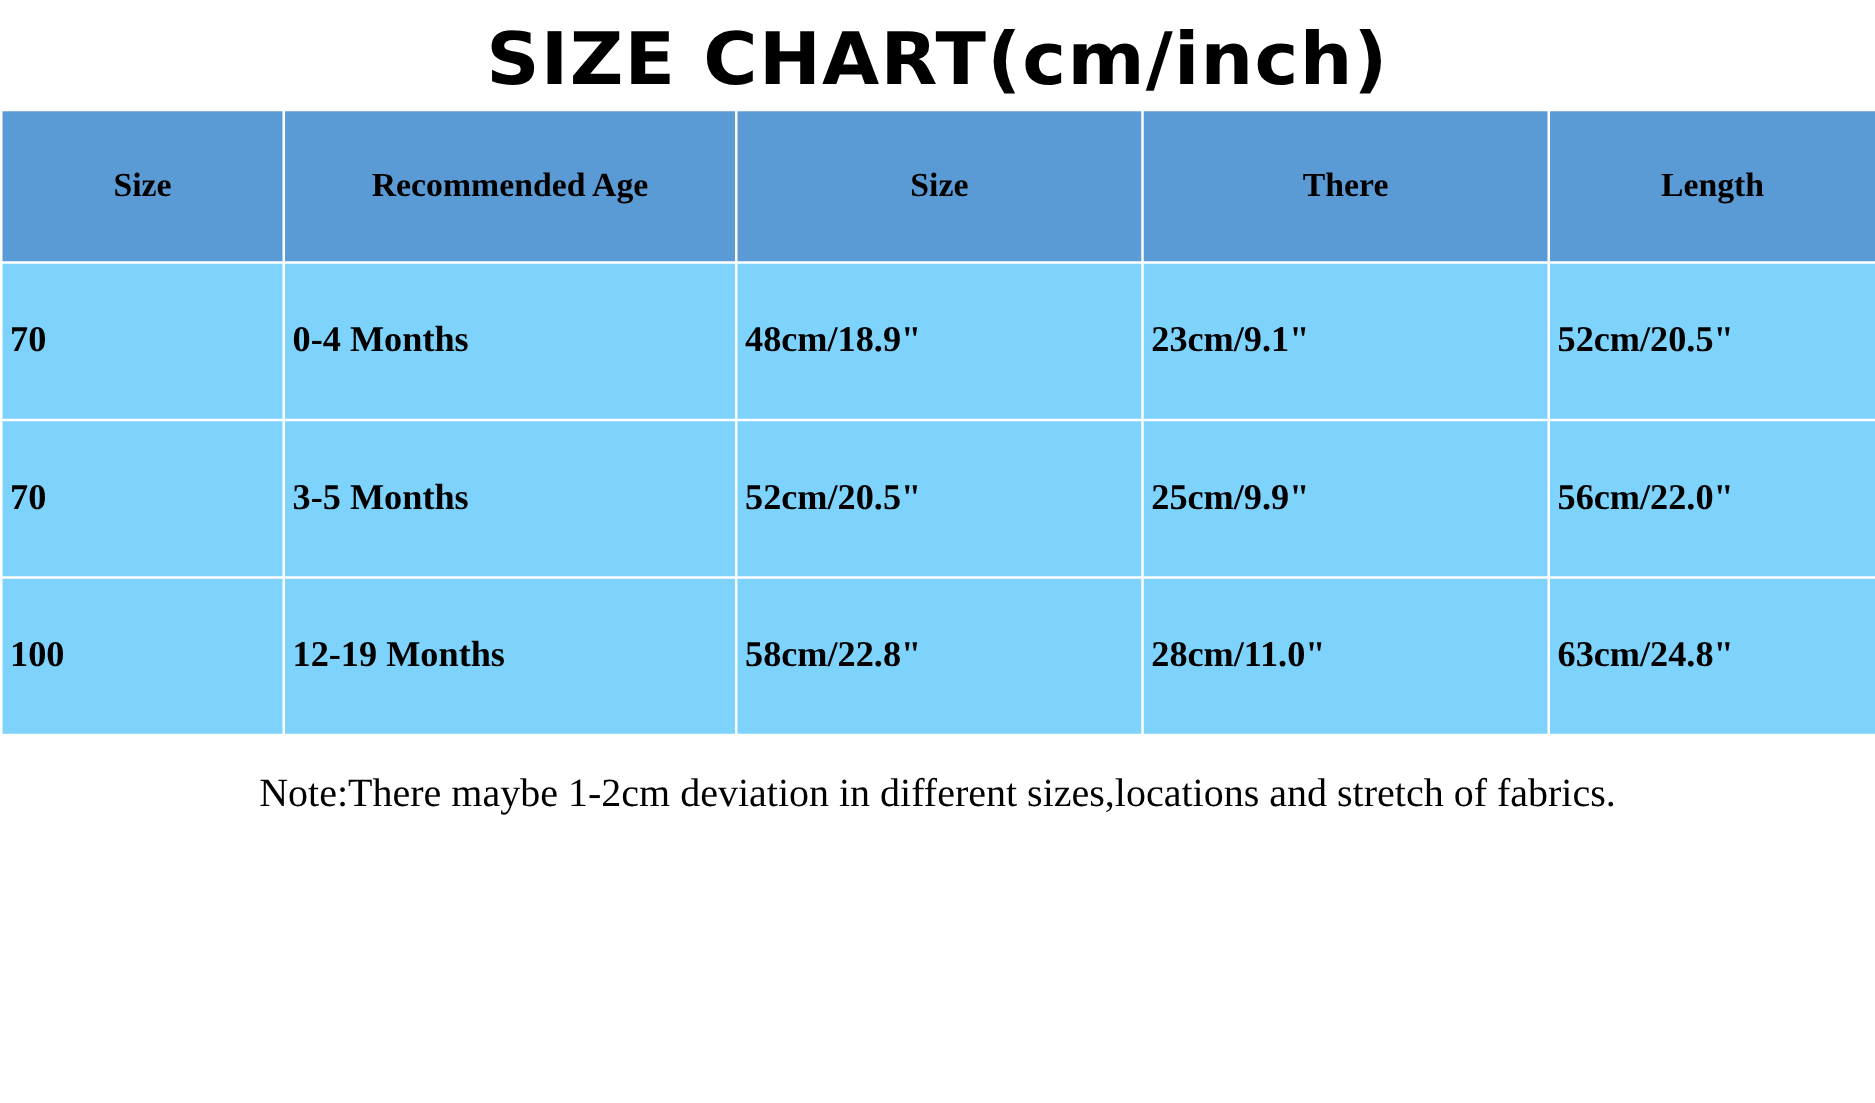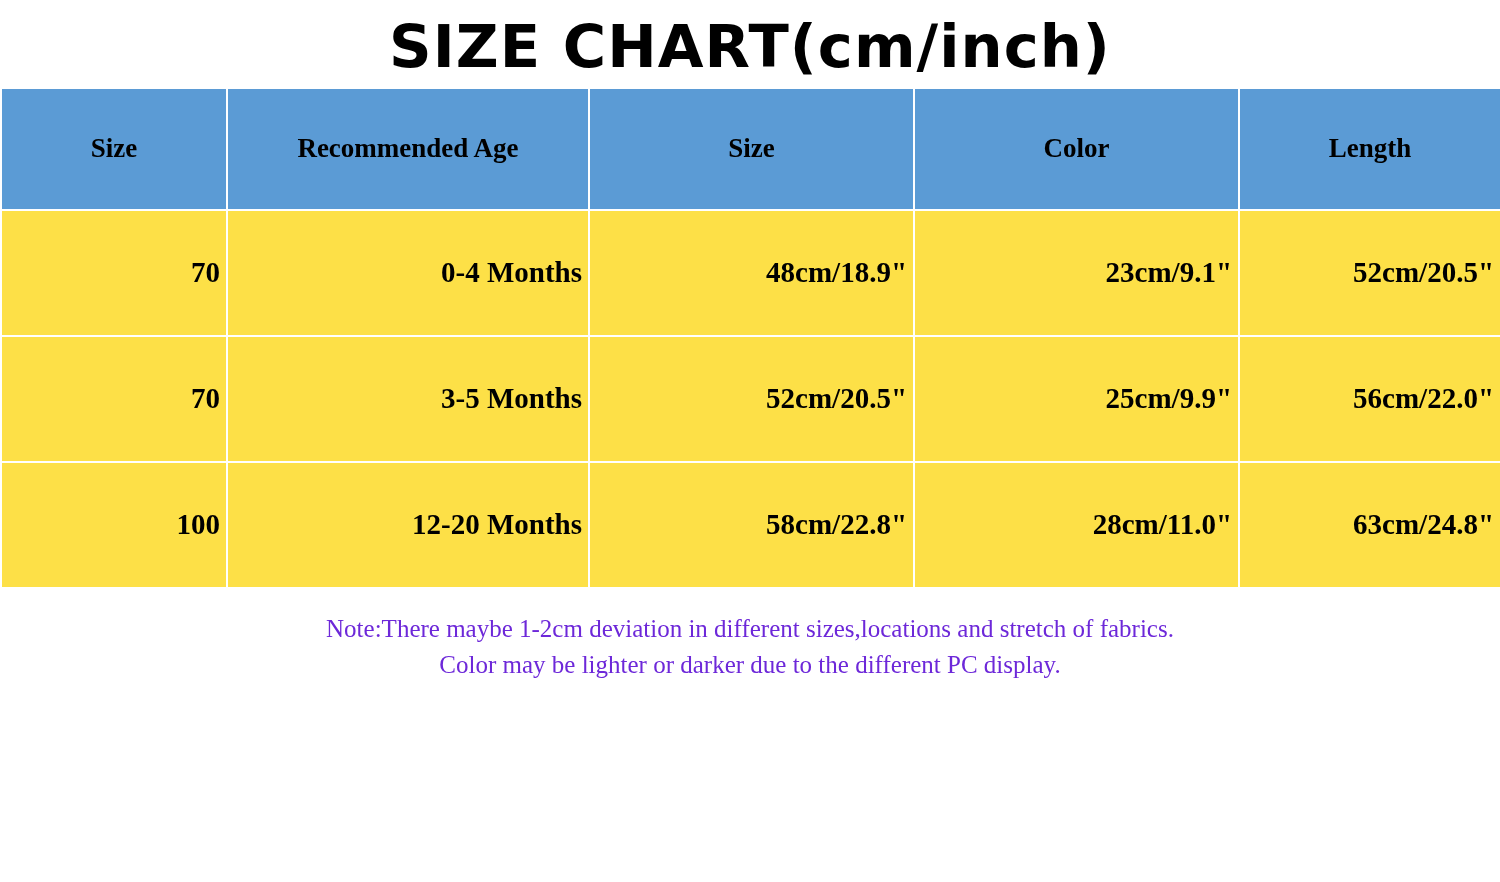--- a/index.html
+++ b/index.html
@@ -49,37 +49,37 @@
     color: #000000;
     font-family: "Liberation Serif", serif;
     font-weight: 700;
     font-size: 27px;
     height: 120px;
     border: 2px solid #ffffff;
     vertical-align: middle;
     padding: 0 6px;
   }
   .size-table td {
-    background: #fde047;
+    background: #7dd3fc;
     color: #000000;
     font-family: "Liberation Serif", serif;
     font-weight: 700;
     font-size: 29px;
     height: 124px;
     border: 2px solid #ffffff;
-    text-align: right;
+    text-align: left;
     vertical-align: middle;
     padding: 0 6px;
   }
   .notes {
     margin-top: 22px;
     text-align: center;
-    color: #6d28d9;
+    color: #000000;
     font-family: "Liberation Serif", serif;
-    font-size: 25px;
+    font-size: 32px;
     line-height: 1.45;
   }
   .notes div {
     white-space: nowrap;
   }
 </style>
 </head>
 <body>
 
 <div class="page">
@@ -92,47 +92,46 @@
         <col class="c1">
         <col class="c2">
         <col class="c3">
         <col class="c4">
     </colgroup>
     <thead>
       <tr>
         <th>Size</th>
         <th>Recommended Age</th>
         <th>Size</th>
-        <th>Color</th>
+        <th>There</th>
         <th>Length</th>
       </tr>
     </thead>
     <tbody>
       <tr>
         <td>70</td>
         <td>0-4 Months</td>
         <td>48cm/18.9"</td>
         <td>23cm/9.1"</td>
         <td>52cm/20.5"</td>
       </tr>
       <tr>
         <td>70</td>
         <td>3-5 Months</td>
         <td>52cm/20.5"</td>
         <td>25cm/9.9"</td>
         <td>56cm/22.0"</td>
       </tr>
       <tr>
         <td>100</td>
-        <td>12-20 Months</td>
+        <td>12-19 Months</td>
         <td>58cm/22.8"</td>
         <td>28cm/11.0"</td>
         <td>63cm/24.8"</td>
       </tr>
     </tbody>
   </table>
 
   <div class="notes">
     <div>Note:There maybe 1-2cm deviation in different sizes,locations and stretch of fabrics.</div>
-    <div>Color may be lighter or darker due to the different PC display.</div>
   </div>
 
 </div>
 
 </body></html>

